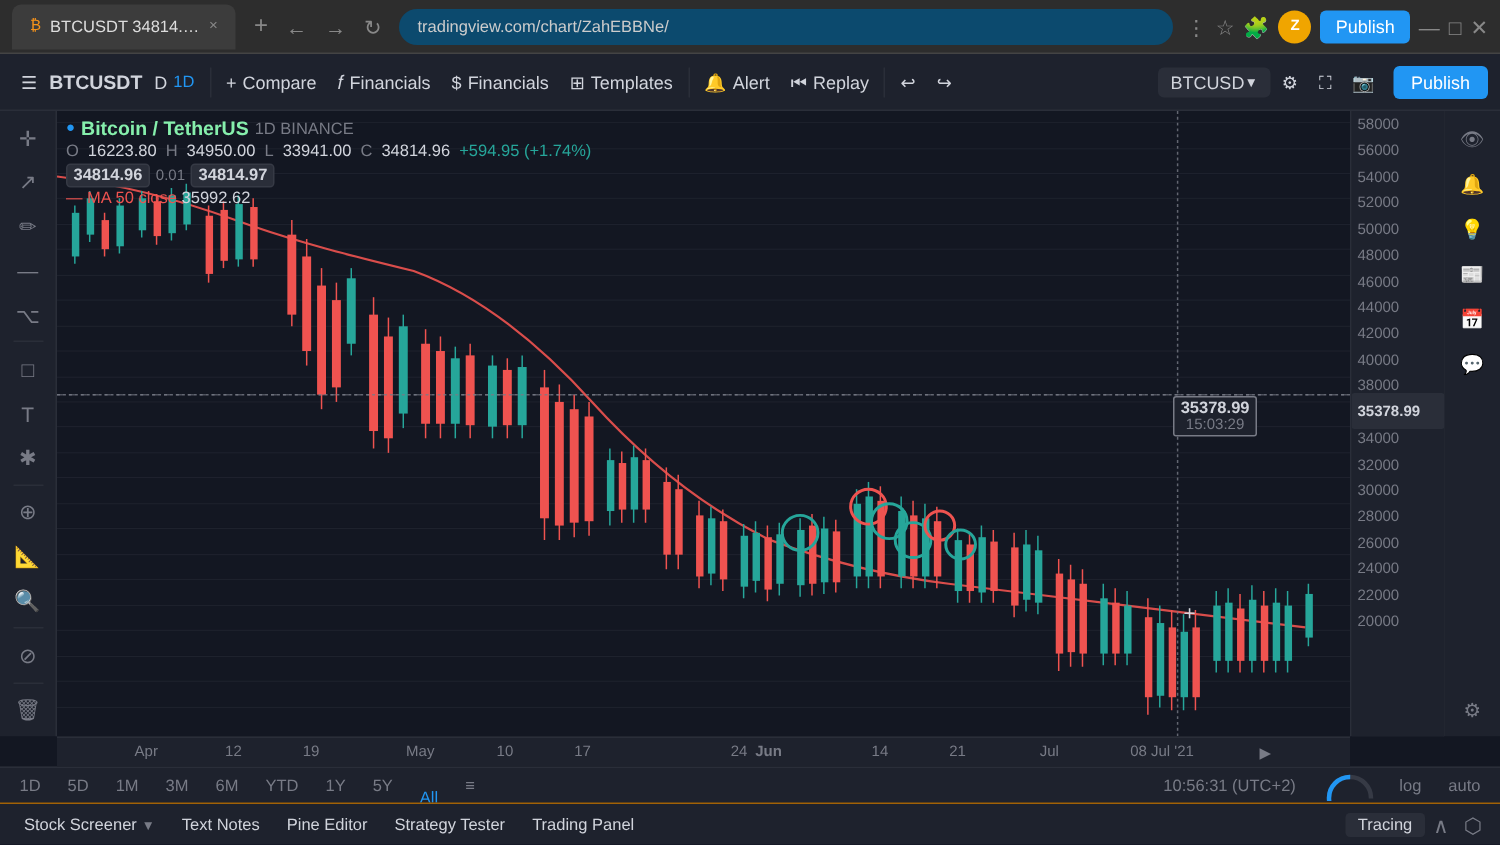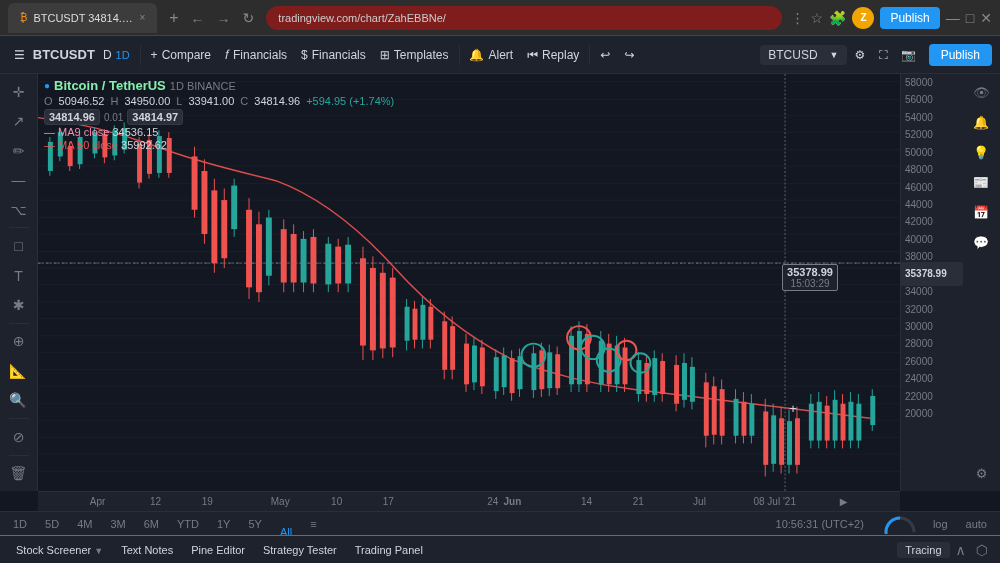--- a/index.html
+++ b/index.html
@@ -33,21 +33,21 @@
       align-items: center;
       gap: 6px;
       height: 30px;
     }
     .tab-close { color: #888; font-size: 10px; cursor: pointer; }
     .new-tab-btn { color: #888; font-size: 16px; cursor: pointer; margin-left: 4px; }
     .browser-nav { display: flex; gap: 4px; align-items: center; }
     .nav-btn { color: #888; font-size: 14px; cursor: pointer; padding: 2px 4px; }
     .address-bar {
       flex: 1;
-      background: #7f1d1d;
+      background: #0c4a6e;
       border-radius: 12px;
       padding: 4px 12px;
       font-size: 12px;
       color: #ccc;
       height: 24px;
       display: flex;
       align-items: center;
     }
     .browser-actions { display: flex; gap: 6px; align-items: center; }
     .browser-action-btn { color: #888; font-size: 14px; cursor: pointer; }
@@ -112,21 +112,21 @@
       color: #d1d4dc;
     }
     .spacer { flex: 1; }
     .btcusd-badge {
       background: #2a2e39;
       border-radius: 4px;
       padding: 3px 8px;
       font-size: 12px;
       display: flex;
       align-items: center;
-      gap: 12px;
+      gap: 0;
     }
 
     
     .main-area {
       display: flex;
       flex: 1;
       overflow: hidden;
     }
 
     
@@ -443,38 +443,33 @@
     <div class="chart-area">
 
       <div class="chart-info">
         <div class="chart-symbol-line">
           <span style="color:#2196f3;font-size:10px;">●</span>
           <span class="chart-symbol-name">Bitcoin / TetherUS</span>
           <span style="font-size:11px;color:#787b86;">1D  BINANCE</span>
         </div>
         <div class="chart-ohlcv">
           <span class="ohlcv-label">O</span>
-          <span>50946.52</span>
+          <span>16223.80</span>
           <span class="ohlcv-label">H</span>
           <span>34950.00</span>
           <span class="ohlcv-label">L</span>
           <span>33941.00</span>
           <span class="ohlcv-label">C</span>
           <span>34814.96</span>
           <span class="percent-badge">+594.95 (+1.74%)</span>
         </div>
         <div style="display:flex;gap:4px;align-items:center;margin-top:2px;">
           <span class="price-tag">34814.96</span>
           <span style="color:#787b86;font-size:10px;">0.01</span>
           <span class="price-tag">34814.97</span>
-        </div>
-        <div class="ma-line">
-          <span style="color:#f48fb1;">—</span>
-          <span style="color:#f48fb1;font-size:11px;">MA9 close</span>
-          <span style="font-size:11px;">34536.15</span>
         </div>
         <div class="ma-line">
           <span style="color:#ef5350;">—</span>
           <span style="color:#ef5350;font-size:11px;">MA 50 close</span>
           <span style="font-size:11px;">35992.62</span>
         </div>
       </div>
 
       <svg class="chart-svg" viewBox="0 0 870 430" preserveAspectRatio="none">
 
@@ -826,21 +821,21 @@
     <span class="time-label" style="left:63%;">14</span>
     <span class="time-label" style="left:69%;">21</span>
     <span class="time-label" style="left:76%;">Jul</span>
     <span class="time-label" style="left:83%;">08 Jul '21</span>
     <span class="time-label" style="left:93%;">▶</span>
   </div>
 
   <div class="bottom-bar">
     <span class="period-btn">1D</span>
     <span class="period-btn">5D</span>
-    <span class="period-btn">4M</span>
+    <span class="period-btn">1M</span>
     <span class="period-btn">3M</span>
     <span class="period-btn">6M</span>
     <span class="period-btn">YTD</span>
     <span class="period-btn">1Y</span>
     <span class="period-btn">5Y</span>
     <span class="period-btn active">All</span>
     <span class="period-btn">≡</span>
     <div class="spacer"></div>
     <span style="color:#787b86;font-size:11px;">10:56:31 (UTC+2)</span>
     <div style="display:flex;align-items:center;gap:4px;margin-left:8px;">

